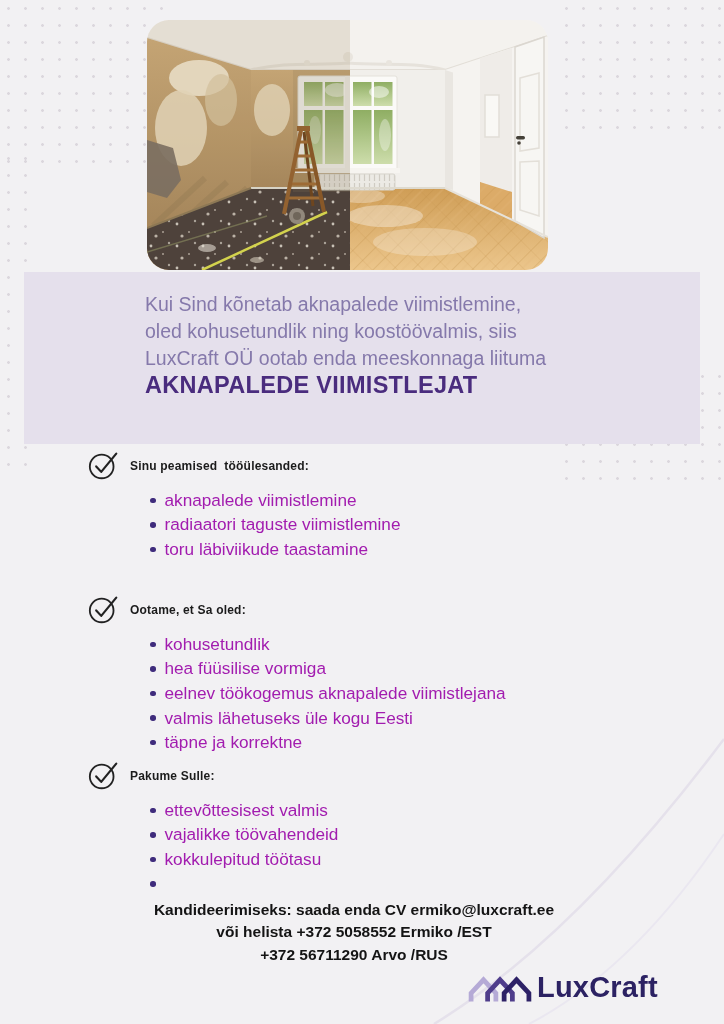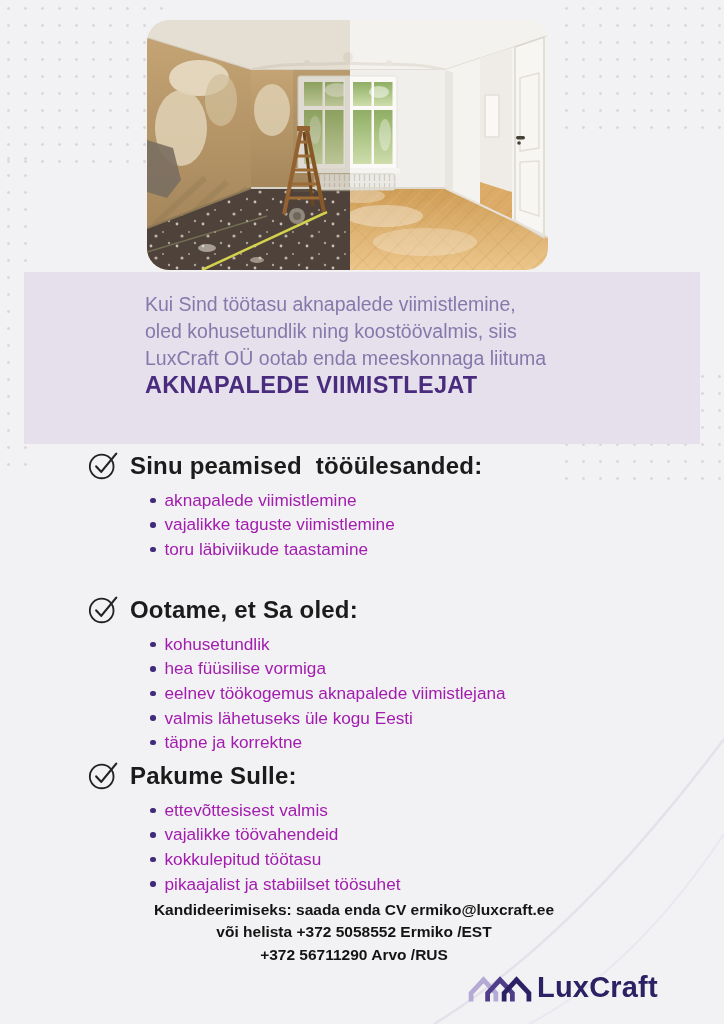--- a/index.html
+++ b/index.html
@@ -41,21 +41,21 @@
   .photo{
     position:absolute;left:147px;top:20px;width:401px;height:250px;
     border-radius:22px;overflow:hidden;
   }
   .photo svg{display:block;width:100%;height:100%;}
 
   
   .list-section{position:absolute;left:88px;width:560px;}
   .sec-head{display:flex;align-items:center;gap:11px;}
   .sec-head h2{
-    margin:0;font-size:24px;font-weight:700;color:#1b1b1b;
+    margin:0;font-size:12px;font-weight:700;color:#1b1b1b;
     white-space:pre-wrap;letter-spacing:.2px;
   }
   .check-icon{flex:0 0 auto;width:31px;height:31px;}
   .bullets{list-style:none;margin:7px 0 0 0;padding:0 0 0 62px;}
   .bullets li{
     display:flex;align-items:center;
     font-size:17.2px;color:#a21caf;height:24.6px;
   }
   .bullet-dot{
     flex:0 0 auto;width:5.5px;height:5.5px;border-radius:50%;
@@ -89,21 +89,21 @@
   <div class="dots dots-tr"></div>
   <div class="dots dots-tr-mid"></div>
 
   <svg class="corner-lines" width="330" height="340">
     <path d="M40,340 Q180,255 330,55" stroke="#e5e1eb" stroke-width="2.5" fill="none"></path>
     <path d="M135,340 Q240,285 330,150" stroke="#eae7f0" stroke-width="2" fill="none"></path>
   </svg>
 
   <div class="banner">
     <div class="banner-text">
-      <div class="intro-line">Kui Sind töötasu aknapalede viimistlemine,</div>
+      <div class="intro-line">Kui Sind kõnetab aknapalede viimistlemine,</div>
       <div class="intro-line">oled kohusetundlik ning koostöövalmis, siis</div>
       <div class="intro-line">LuxCraft OÜ ootab enda meeskonnaga liituma</div>
       <div class="job-title">AKNAPALEDE VIIMISTLEJAT</div>
     </div>
   </div>
 
   <div class="photo">
     <svg viewBox="0 0 401 250" preserveAspectRatio="none">
       <defs>
         <clipPath id="clipL">
@@ -254,21 +254,21 @@
       </svg>
       <h2>Sinu peamised  tööülesanded:</h2>
     </div>
     <ul class="bullets">
       <li>
           <span class="bullet-dot"></span>
           <span>aknapalede viimistlemine</span>
         </li>
       <li>
           <span class="bullet-dot"></span>
-          <span>vajalikke taguste viimistlemine</span>
+          <span>radiaatori taguste viimistlemine</span>
         </li>
       <li>
           <span class="bullet-dot"></span>
           <span>toru läbiviikude taastamine</span>
         </li>
     </ul>
   </section>
 
   <section class="list-section s2">
     <div class="sec-head">
@@ -318,21 +318,20 @@
       <li>
           <span class="bullet-dot"></span>
           <span>vajalikke töövahendeid</span>
         </li>
       <li>
           <span class="bullet-dot"></span>
           <span>kokkulepitud töötasu</span>
         </li>
       <li>
           <span class="bullet-dot"></span>
-          <span>pikaajalist ja stabiilset töösuhet</span>
         </li>
     </ul>
   </section>
 
   <div class="contact">
     <div>Kandideerimiseks: saada enda CV ermiko@luxcraft.ee</div>
     <div>või helista +372 5058552 Ermiko /EST</div>
     <div>+372 56711290 Arvo /RUS</div>
   </div>
 

